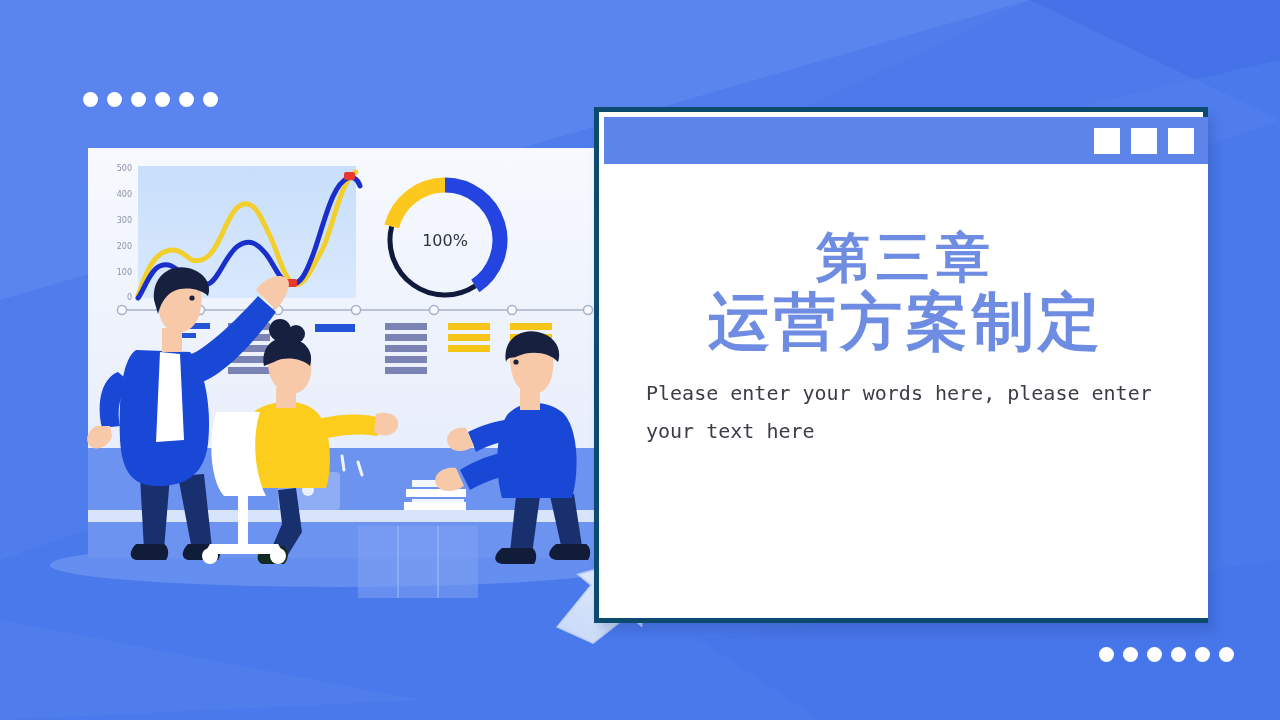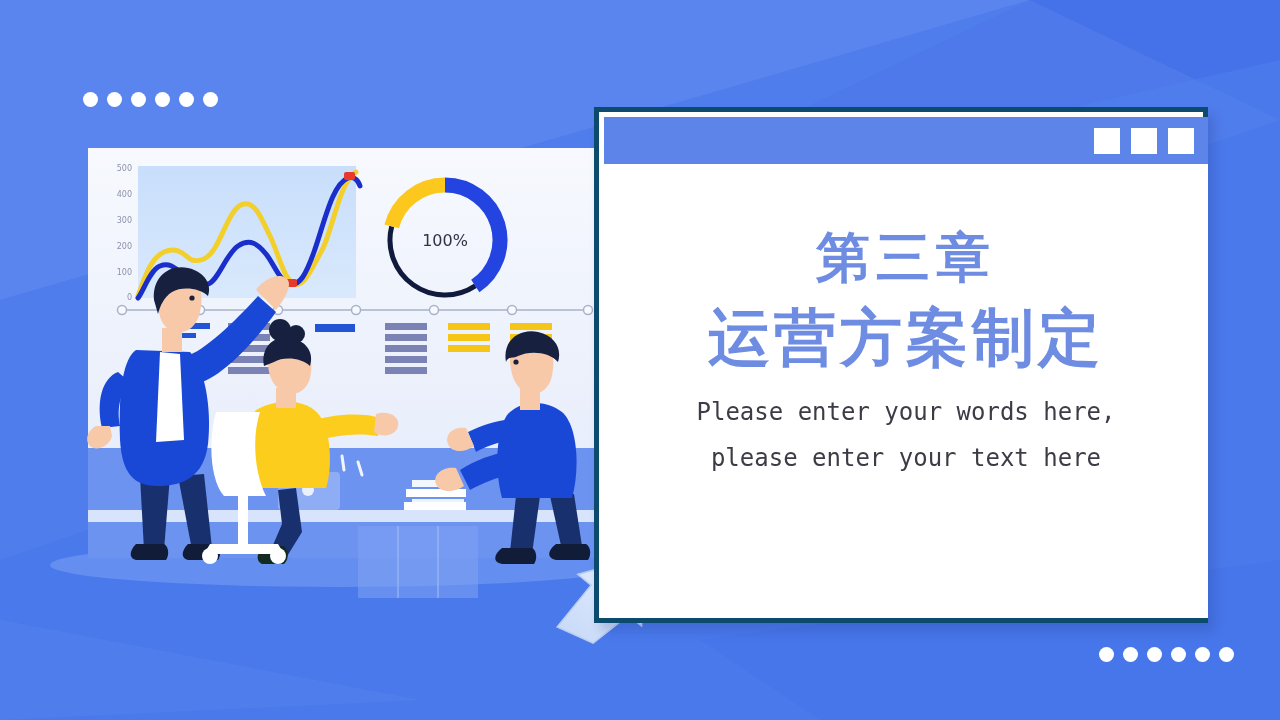--- a/index.html
+++ b/index.html
@@ -92,33 +92,31 @@
   }
   .chapter-label {
     font-size: 54px;
     font-weight: bold;
     color: #6d8ce2;
     letter-spacing: 6px;
     line-height: 1.05;
     font-family: "DejaVu Sans", "Liberation Sans", sans-serif;
   }
   .chapter-title {
-    margin-top: 16px;
     font-size: 62px;
     font-weight: bold;
     color: #6d8ce2;
     letter-spacing: 4px;
     line-height: 1.12;
     font-family: "DejaVu Sans", "Liberation Sans", sans-serif;
   }
   .card-subtitle {
     margin-top: 18px;
     width: 520px;
-    text-align: center;
-    font-size: 24px;
+    font-size: 20px;
     line-height: 1.9;
     color: #3c3c46;
     font-family: "DejaVu Sans Mono", "Liberation Mono", monospace;
     letter-spacing: 0px;
   }
 
   
   .arrow-cursor {
     position: absolute;
     left: 548px;

